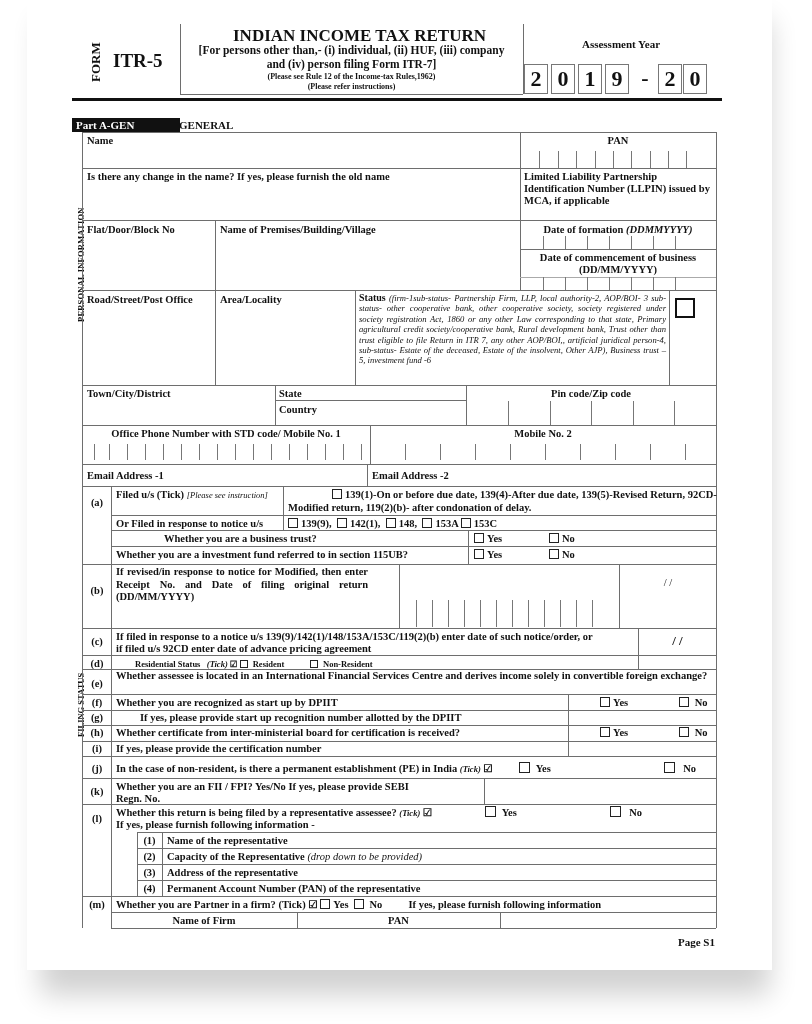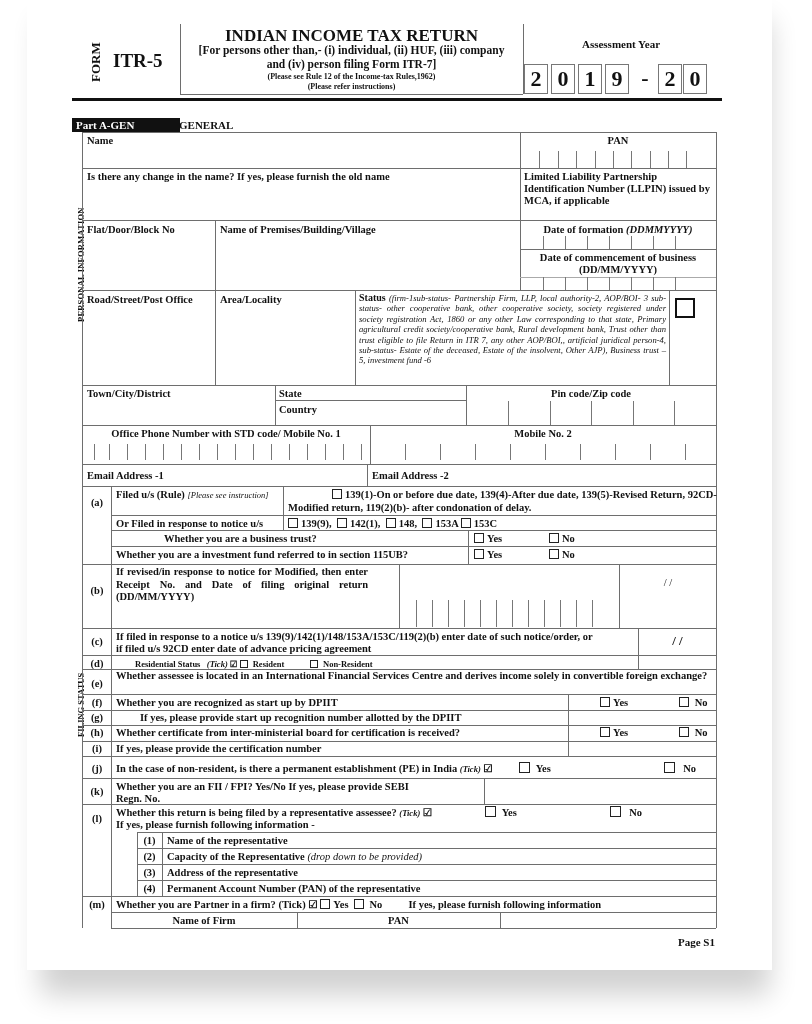--- a/index.html
+++ b/index.html
@@ -22,21 +22,21 @@
 <body>
 
 <div class="shadow"></div>
 
 <div class="sheet">
 
   <div class="abs b" style="left:61px;top:42px;font-size:13px;transform:rotate(-90deg);transform-origin:left top;top:82px;">FORM</div>
   <div class="abs b" style="left:86px;top:50px;font-size:19px;">ITR-5</div>
   <div class="ln v" style="left:153px;top:24px;height:70px;"></div>
   <div class="ln h" style="left:153px;top:94px;width:343px;"></div>
-  <div class="abs b" style="left:153px;top:26px;width:343px;text-align:center;font-size:17px;">INDIAN INCOME TAX RETURN</div>
+  <div class="abs b" style="left:153px;top:26px;width:343px;text-align:center;font-size:17px;padding-left:8px;">INDIAN INCOME TAX RETURN</div>
   <div class="abs b" style="left:153px;top:44px;width:343px;text-align:center;font-size:11.5px;">[For persons other than,- (i) individual, (ii) HUF, (iii) company</div>
   <div class="abs b" style="left:153px;top:58px;width:343px;text-align:center;font-size:11.5px;">and (iv) person filing Form ITR-7]</div>
   <div class="abs b" style="left:153px;top:72px;width:343px;text-align:center;font-size:8px;">(Please see Rule 12 of the Income-tax Rules,1962)</div>
   <div class="abs b" style="left:153px;top:82px;width:343px;text-align:center;font-size:8px;">(Please refer instructions)</div>
 
   <div class="ln v" style="left:496px;top:24px;height:70px;"></div>
   <div class="abs b" style="left:496px;top:38px;width:196px;text-align:center;font-size:11px;">Assessment Year</div>
   <div class="digit" style="left:497px;">2</div>
   <div class="digit" style="left:524px;">0</div>
   <div class="digit" style="left:551px;">1</div>
@@ -168,21 +168,21 @@
   <div class="t" style="left:60px;top:470px;">Email Address -1</div>
   <div class="abs" style="left:140px;top:466px;width:198px;height:18px;"></div>
   <div class="ln v" style="left:340px;top:464px;height:22px;"></div>
   <div class="t" style="left:345px;top:470px;">Email Address -2</div>
   <div class="abs" style="left:430px;top:466px;width:255px;height:18px;"></div>
   <div class="ln h" style="left:55px;top:486px;width:634px;"></div>
 
   <div class="ln v" style="left:84px;top:486px;height:442px;"></div>
 
   <div class="t" style="left:56px;top:497px;width:28px;text-align:center;">(a)</div>
-  <div class="t" style="left:89px;top:489px;"><span>Filed u/s (Rule)</span> <span class="i" style="font-weight:normal;font-size:8.5px;">[Please see instruction]</span></div>
+  <div class="t" style="left:89px;top:489px;"><span>Filed u/s (Tick)</span> <span class="i" style="font-weight:normal;font-size:8.5px;">[Please see instruction]</span></div>
   <div class="ln v" style="left:256px;top:486px;height:44px;"></div>
   <div class="t" style="left:261px;top:489px;padding-left:44px;"><span class="cb"></span><span>139(1)-On or before due date,  139(4)-After due date,  139(5)-Revised Return,  92CD-</span></div>
   <div class="t" style="left:261px;top:502px;"><span>Modified return,  119(2)(b)- after condonation of delay.</span></div>
   <div class="ln h" style="left:84px;top:515px;width:605px;"></div>
   <div class="t" style="left:89px;top:518px;">Or Filed in response to notice u/s</div>
   <div class="t" style="left:261px;top:518px;">
     <span><span class="cb"></span><span>139(9),</span></span>&nbsp;
     <span><span class="cb"></span><span>142(1),</span></span>&nbsp;
     <span><span class="cb"></span><span>148,</span></span>&nbsp;
     <span><span class="cb"></span><span>153A</span></span>

